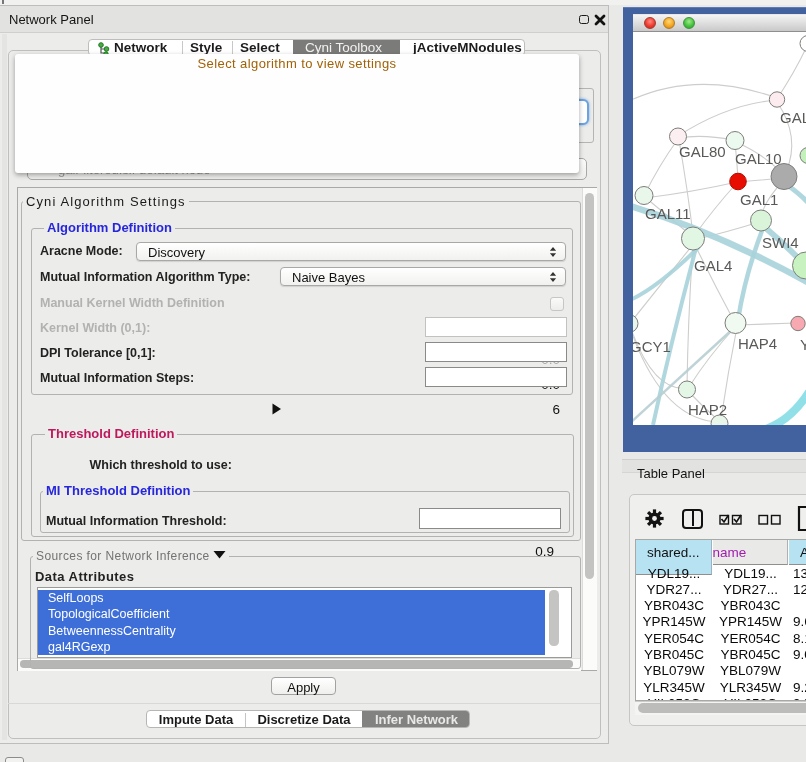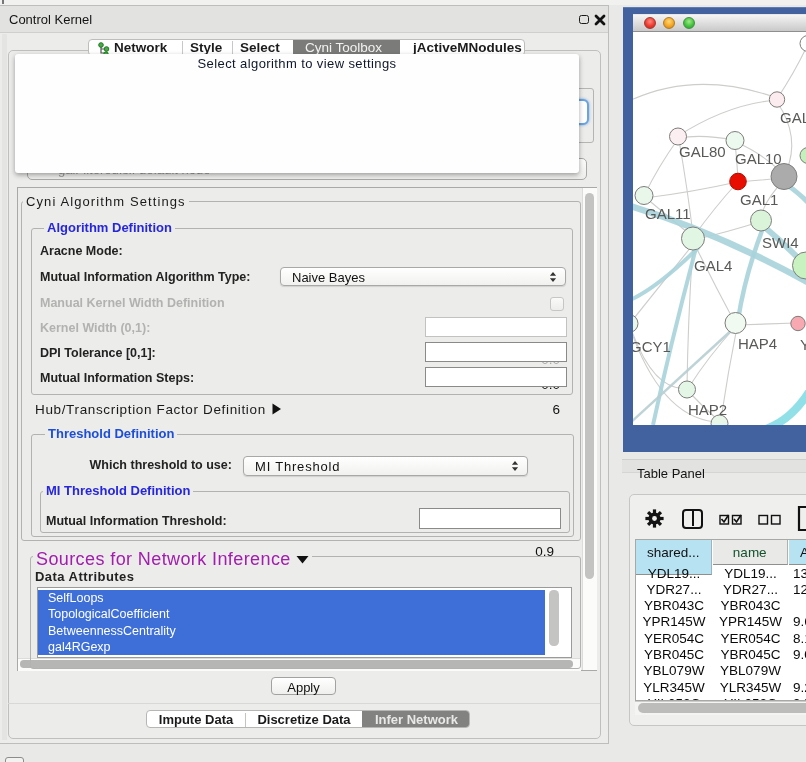--- a/index.html
+++ b/index.html
@@ -17,21 +17,21 @@
 .arrows { position:absolute; right:8px; top:50%; transform:translateY(-50%); width:8px; height:11px; }
 </style>
 </head>
 <body>
 
 <div class="abs" style="left:0; top:0; width:806px; height:5px; background:#f1f1ef;"></div>
 <div class="abs" style="left:2px; top:0; width:1.5px; height:4px; background:#77777a;"></div>
 <div class="abs" id="cpwin" style="left:0px; top:5px; width:609px; height:739px; background:#ececea; border:1px solid #bdbdbb; border-left:none;">
 
   <div class="abs" style="left:0; top:0; width:100%; height:27px; background:#e2e2e0; border-bottom:1px solid #cfcfcd;"></div>
-  <div class="abs" style="left:9px; top:6px; font-size:13px; color:#141414;">Control Kernel</div>
+  <div class="abs" style="left:9px; top:6px; font-size:13px; color:#141414;">Network Panel</div>
   <div class="abs" style="left:579px; top:8.5px; width:9.5px; height:9.5px; border:1.6px solid #1a1a1a; border-radius:2.5px;"></div>
   <svg class="abs" style="left:594px; top:8px;" width="12" height="12" viewBox="0 0 12 12">
     <path d="M2 2 L10 10 M10 2 L2 10" stroke="#111" stroke-width="2.8" stroke-linecap="round"></path>
   </svg>
 
   <div class="abs" style="left:2px; top:28px; width:5px; height:706px; background:#e4e4e2;"></div>
 
   <div class="abs" style="left:7.5px; top:43.5px; width:593px; height:689px; background:#ececea; border:1px solid #bfbfbd; border-radius:5px;"></div>
 
   <div class="abs" style="left:17px; top:180.5px; width:580px; height:484.5px; border:1px solid #a9a9a7; background:#ececea;"></div>
@@ -43,20 +43,26 @@
   <div class="abs" style="left:20px; top:654px; width:553px; height:7.5px; background:#b6b6b4; border-radius:3.75px;"></div>
 
   <div class="group" style="left:21px; top:194.5px; width:560px; height:340px;">
     <span class="gtitle" style="font-size:13px; color:#1a1a1a; letter-spacing:1.1px; left:1px;">Cyni Algorithm Settings</span>
   </div>
 
   <div class="group" style="left:31px; top:222px; width:542px; height:167px;">
     <span class="gtitle" style="color:#2626dd; font-weight:bold; font-size:13px; left:12px; top:-9px;">Algorithm Definition</span>
   </div>
   <div class="lbl" style="left:40px; top:238px;">Aracne Mode:</div>
+  <div class="combo" style="left:136px; top:236px; width:430px; height:19px;">
+    <span class="ct">Discovery</span>
+    <svg class="arrows" viewBox="0 0 9 12">
+        <path d="M4.5 0.5 L8 4.7 L1 4.7 Z M4.5 11.5 L8 7.3 L1 7.3 Z" fill="#333"></path>
+      </svg>
+  </div>
   <div class="lbl" style="left:40px; top:264px;">Mutual Information Algorithm Type:</div>
   <div class="combo" style="left:280px; top:261px; width:286px; height:19px;">
     <span class="ct">Naive Bayes</span>
     <svg class="arrows" viewBox="0 0 9 12">
         <path d="M4.5 0.5 L8 4.7 L1 4.7 Z M4.5 11.5 L8 7.3 L1 7.3 Z" fill="#333"></path>
       </svg>
   </div>
   <div class="lbl dis" style="left:40px; top:290px;">Manual Kernel Width Definition</div>
   <div class="abs" style="left:550px; top:291px; width:13.5px; height:13.5px; background:linear-gradient(#fafaf8,#ededeb); border:1px solid #c6c6c4; border-radius:3px;"></div>
   <div class="lbl dis" style="left:40px; top:315px;">Kernel Width (0,1):</div>
@@ -64,46 +70,39 @@
     <span class="fv" style="color:#a9a9a7;">0.0</span>
   </div>
   <div class="lbl" style="left:40px; top:340px;">DPI Tolerance [0,1]:</div>
   <div class="field" style="left:425px; top:336px; width:142px; height:20px;">
     <span class="fv">0.0</span>
   </div>
   <div class="lbl" style="left:40px; top:365px;">Mutual Information Steps:</div>
   <div class="field" style="left:425px; top:361px; width:142px; height:20px;">
     <span class="fv">6</span>
   </div>
-  <div class="abs" style="left:35px; top:395.5px; font-size:13.5px; letter-spacing:0.65px; color:#1a1a1a;">Hub/Transcription Factor Definition</div>
   <svg class="abs" style="left:271px; top:397px;" width="11" height="12" viewBox="0 0 11 12">
       <path d="M1.5 0.5 L10 6 L1.5 11.5 Z" fill="#111"></path>
     </svg>
 
   <div class="group" style="left:31px; top:428px; width:543px; height:103px;">
-    <span class="gtitle" style="color:#1d4ed8; font-weight:bold; font-size:13px; left:13px; top:-9px;">Threshold Definition</span>
+    <span class="gtitle" style="color:#be185d; font-weight:bold; font-size:13px; left:13px; top:-9px;">Threshold Definition</span>
   </div>
   <div class="lbl" style="left:89.5px; top:452px;">Which threshold to use:</div>
-  <div class="combo" style="left:243px; top:450px; width:285px; height:20px;">
-    <span class="ct" style="letter-spacing:0.8px;">MI Threshold</span>
-    <svg class="arrows" viewBox="0 0 9 12">
-        <path d="M4.5 0.5 L8 4.7 L1 4.7 Z M4.5 11.5 L8 7.3 L1 7.3 Z" fill="#333"></path>
-      </svg>
-  </div>
 
   <div class="group" style="left:40px; top:485px; width:530px; height:42px;">
     <span class="gtitle" style="color:#2626dd; font-weight:bold; font-size:13px; left:2px; top:-9px;">MI Threshold Definition</span>
   </div>
   <div class="lbl" style="left:46px; top:508px;">Mutual Information Threshold:</div>
   <div class="field" style="left:419px; top:502px; width:142px; height:21px;">
     <span class="fv">0.9</span>
   </div>
 
   <div class="group" style="left:30px; top:550px; width:551px; height:113px;">
-    <span class="gtitle" style="font-size:18px; color:#a21caf; letter-spacing:0.4px; left:2px;">Sources for Network Inference <svg width="13" height="9" viewBox="0 0 13 9" style="vertical-align:1px;">
+    <span class="gtitle" style="font-size:12px; color:#737373; letter-spacing:0.4px; left:2px;">Sources for Network Inference <svg width="13" height="9" viewBox="0 0 13 9" style="vertical-align:1px;">
           <path d="M0.5 1 L12.5 1 L6.5 8.5 Z" fill="#111"></path>
         </svg></span>
   </div>
   <div class="lbl" style="left:35px; top:563px; font-size:13px; letter-spacing:0.45px;">Data Attributes</div>
 
   <div class="abs" style="left:37px; top:581px; width:535px; height:71px; background:#fff; border:1px solid #9a9a98;"></div>
   <div class="abs" style="left:38px; top:583.5px; width:507px; height:65.2px; background:#3e6ed8;"></div>
   <div class="abs" style="left:48px; top:584px; font-size:12.5px; color:#fff; line-height:16.3px; white-space:pre;">SelfLoops
 TopologicalCoefficient
 BetweennessCentrality
@@ -261,21 +260,21 @@
       <rect x="13.5" y="1.5" width="8.5" height="8.5"></rect>
     </g>
   </svg>
   <svg class="abs" style="left:167px; top:10px;" width="17" height="27" viewBox="0 0 17 27">
     <path d="M2 2 L10 2 L16 8 L16 25 L2 25 Z" fill="none" stroke="#111" stroke-width="2.2"></path>
     <path d="M10 2 L10 8 L16 8" fill="none" stroke="#111" stroke-width="1.8"></path>
   </svg>
 
   <div class="abs" style="left:5px; top:44px; width:179px; height:162px; background:#fff; border:1px solid #a8a8a6; border-right:none; overflow:hidden;">
     <div class="abs" style="left:0; top:0; width:75.5px; height:35px; background:#b7e2f2; border-right:1px solid #9ab4c0; border-bottom:1px solid #8f8f8d; text-align:center; font-size:13.5px; color:#111; line-height:25px;">shared...</div>
-    <div class="abs" style="left:76.5px; top:0; width:75.5px; height:25px; background:#e9e9e7; border-right:1px solid #b0b0ae; border-bottom:1px solid #8f8f8d; text-align:center; font-size:13.5px; color:#14532d; line-height:25px;">name</div>
+    <div class="abs" style="left:76.5px; top:0; width:75.5px; height:25px; background:#e9e9e7; border-right:1px solid #b0b0ae; border-bottom:1px solid #8f8f8d; text-align:left; font-size:13.5px; color:#a21caf; line-height:25px;">name</div>
     <div class="abs" style="left:153px; top:0; width:76px; height:25px; background:#b7e2f2; border-bottom:1px solid #8f8f8d; font-size:13.5px; color:#111; line-height:25px; padding-left:11px;">AverageSh...</div>
     <div class="abs" style="left:0; top:25.5px; width:76px; text-align:center; font-size:13.5px; color:#0a0a0a; line-height:16.3px; white-space:pre;">YDL19...
 YDR27...
 YBR043C
 YPR145W
 YER054C
 YBR045C
 YBL079W
 YLR345W
 YIL052C</div>
@@ -303,14 +302,14 @@
   <div class="abs" style="left:8px; top:208px; width:176px; height:10px; background:#bcbcba; border-radius:5px;"></div>
 </div>
 
 <div class="abs" style="left:300px; top:87.5px; width:294px; height:55px; border:1px solid #b4b4b4; border-radius:3px;"></div>
 <div class="abs" style="left:430px; top:99px; width:158.5px; height:26px; background:#fff; border:2.5px solid #6aa3de; border-radius:6px; box-shadow:0 0 3px rgba(90,150,220,0.8);"></div>
 <div class="abs" style="left:27px; top:157.5px; width:560px; height:22px; background:linear-gradient(#fcfcfa,#ededeb); border:1px solid #a8a8a6; border-radius:5px; overflow:hidden;">
   <span style="position:absolute; left:30px; top:3px; font-size:13px; color:#9a9a98;">galFiltered.sif default node</span>
 </div>
 
 <div class="abs" id="popup" style="left:15px; top:53.5px; width:564px; height:119.5px; background:#fefefe; border-radius:3px; box-shadow:0 2px 5px rgba(0,0,0,0.35); overflow:hidden;">
-  <div style="position:absolute; left:0; top:2px; width:100%; text-align:center; font-size:13px; letter-spacing:0.4px; color:#0f172a; line-height:16.9px;">Select algorithm to view settings</div>
+  <div style="position:absolute; left:0; top:2px; width:100%; text-align:center; font-size:13px; letter-spacing:0.4px; color:#a16207; line-height:16.9px;">Select algorithm to view settings</div>
 </div>
 
 </body></html>

